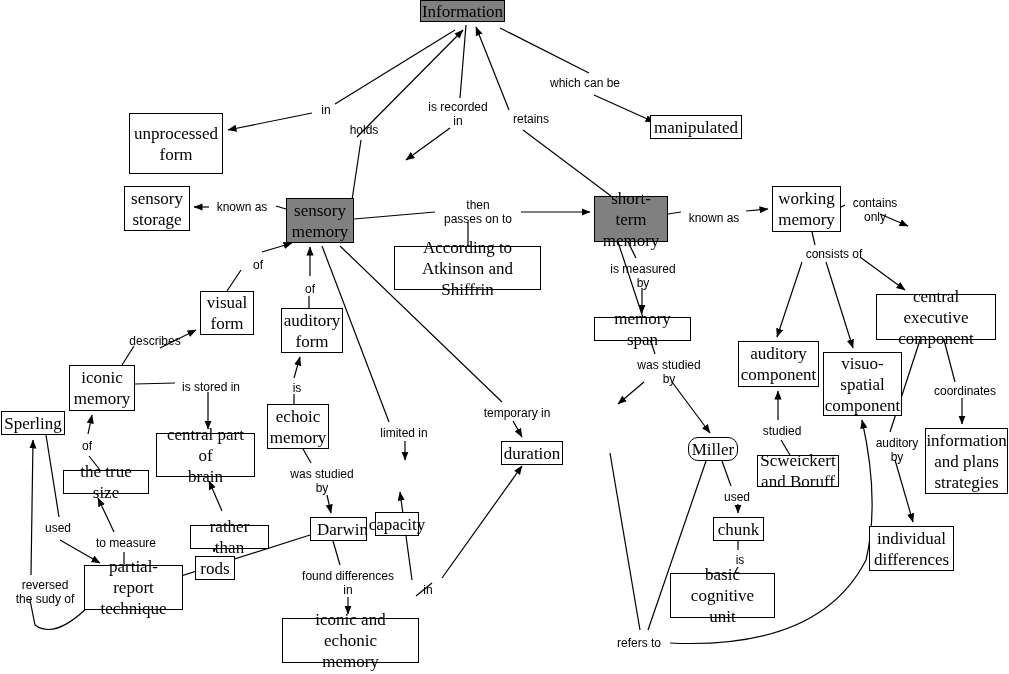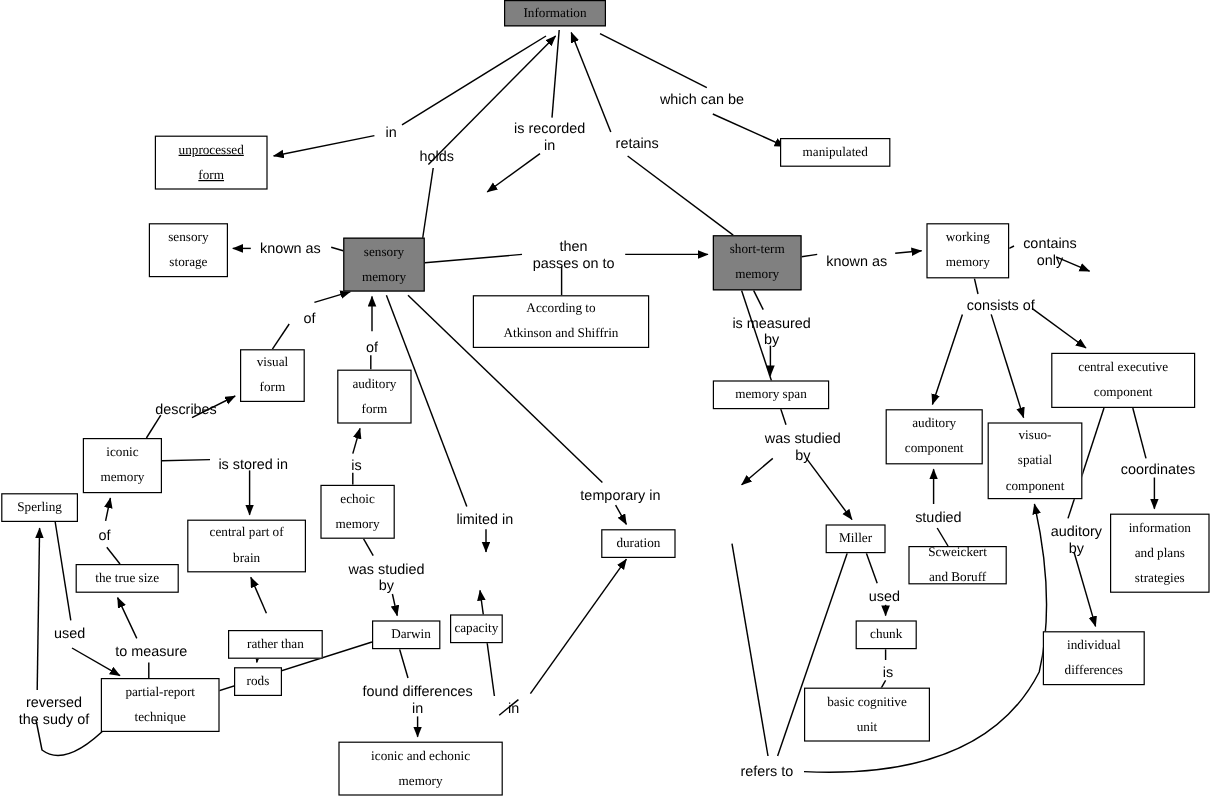--- a/index.html
+++ b/index.html
@@ -14,21 +14,21 @@
     position:absolute;left:0;top:0;width:1009px;height:674px;
     pointer-events:none;
   }
   .node{
     position:absolute;
     box-sizing:border-box;
     border:1px solid #000000;
     background:#ffffff;
     color:#000000;
     font-family:"Liberation Serif", serif;
-    font-size:11px;
+    font-size:17px;
     line-height:21px;
     text-align:center;
     display:flex;
     align-items:center;
     justify-content:center;
     padding:1px 4px;
     white-space:pre-line;
     letter-spacing:0px;
   }
   .node.shaded{
@@ -162,21 +162,21 @@
 
       <path d="M610,453 L640,630"></path>
 
       <path d="M706,461 L648,630"></path>
 
       <path d="M670,643 Q820,650 866,560 Q880,500 862,420" marker-end="url(#ah)"></path>
     </g>
   </svg>
 
   <div class="node shaded" style="left:420px;top:0px;width:85px;height:22px;">Information</div>
-  <div class="node" style="left:129px;top:113px;width:94px;height:45px;text-decoration:underline;">unprocessed
+  <div class="node" style="left:129px;top:113px;width:94px;height:61px;">unprocessed
 form</div>
   <div class="node" style="left:650px;top:115px;width:92px;height:24px;">manipulated</div>
   <div class="node" style="left:124px;top:186px;width:66px;height:45px;">sensory
 storage</div>
   <div class="node shaded" style="left:286px;top:198px;width:68px;height:45px;">sensory
 memory</div>
   <div class="node shaded" style="left:594px;top:196px;width:74px;height:46px;">short-term
 memory</div>
   <div class="node" style="left:772px;top:186px;width:69px;height:46px;">working
 memory</div>
@@ -196,21 +196,21 @@
   <div class="node" style="left:823px;top:352px;width:79px;height:64px;">visuo-
 spatial
 component</div>
   <div class="node" style="left:1px;top:411px;width:64px;height:24px;">Sperling</div>
   <div class="node" style="left:267px;top:404px;width:62px;height:45px;">echoic
 memory</div>
   <div class="node" style="left:156px;top:433px;width:99px;height:44px;">central part of
 brain</div>
   <div class="node" style="left:375px;top:464px;width:44px;height:24px;margin-top:48px;">capacity</div>
   <div class="node" style="left:501px;top:441px;width:62px;height:24px;">duration</div>
-  <div class="node" style="left:688px;top:437px;width:50px;height:24px;">Miller</div>
+  <div class="node" style="left:688px;top:437px;width:50px;height:24px;border-radius:10px;">Miller</div>
   <div class="node" style="left:757px;top:455px;width:82px;height:32px;">Scweickert
 and Boruff</div>
   <div class="node" style="left:925px;top:428px;width:83px;height:66px;">information
 and plans
 strategies</div>
   <div class="node" style="left:63px;top:470px;width:86px;height:24px;">the true size</div>
   <div class="node" style="left:190px;top:511px;width:79px;height:24px;margin-top:14px;">rather than</div>
   <div class="node" style="left:310px;top:517px;width:57px;height:24px;padding-left:12px;">Darwin</div>
   <div class="node" style="left:713px;top:517px;width:51px;height:24px;">chunk</div>
   <div class="node" style="left:869px;top:526px;width:85px;height:45px;">individual

